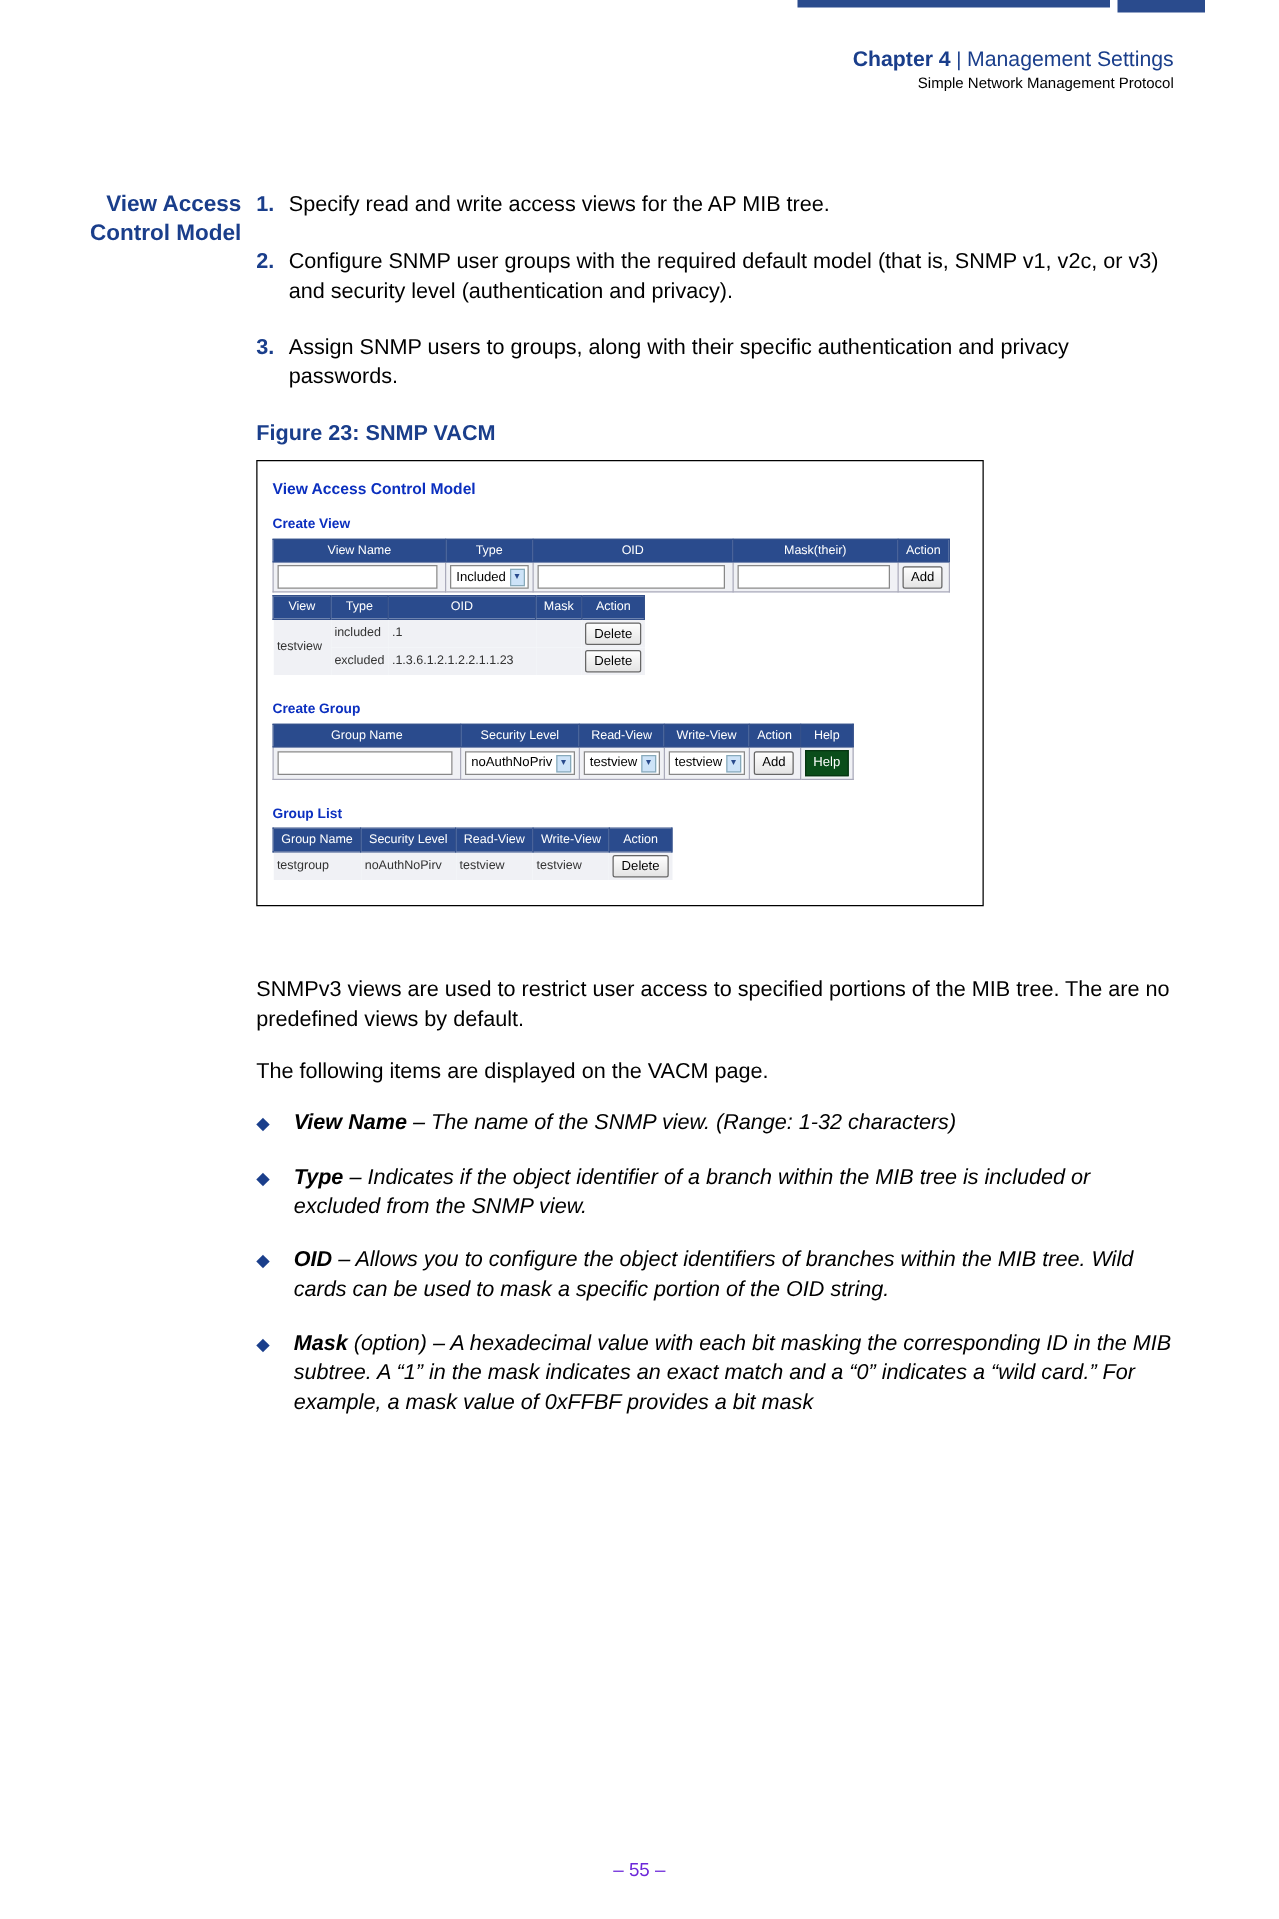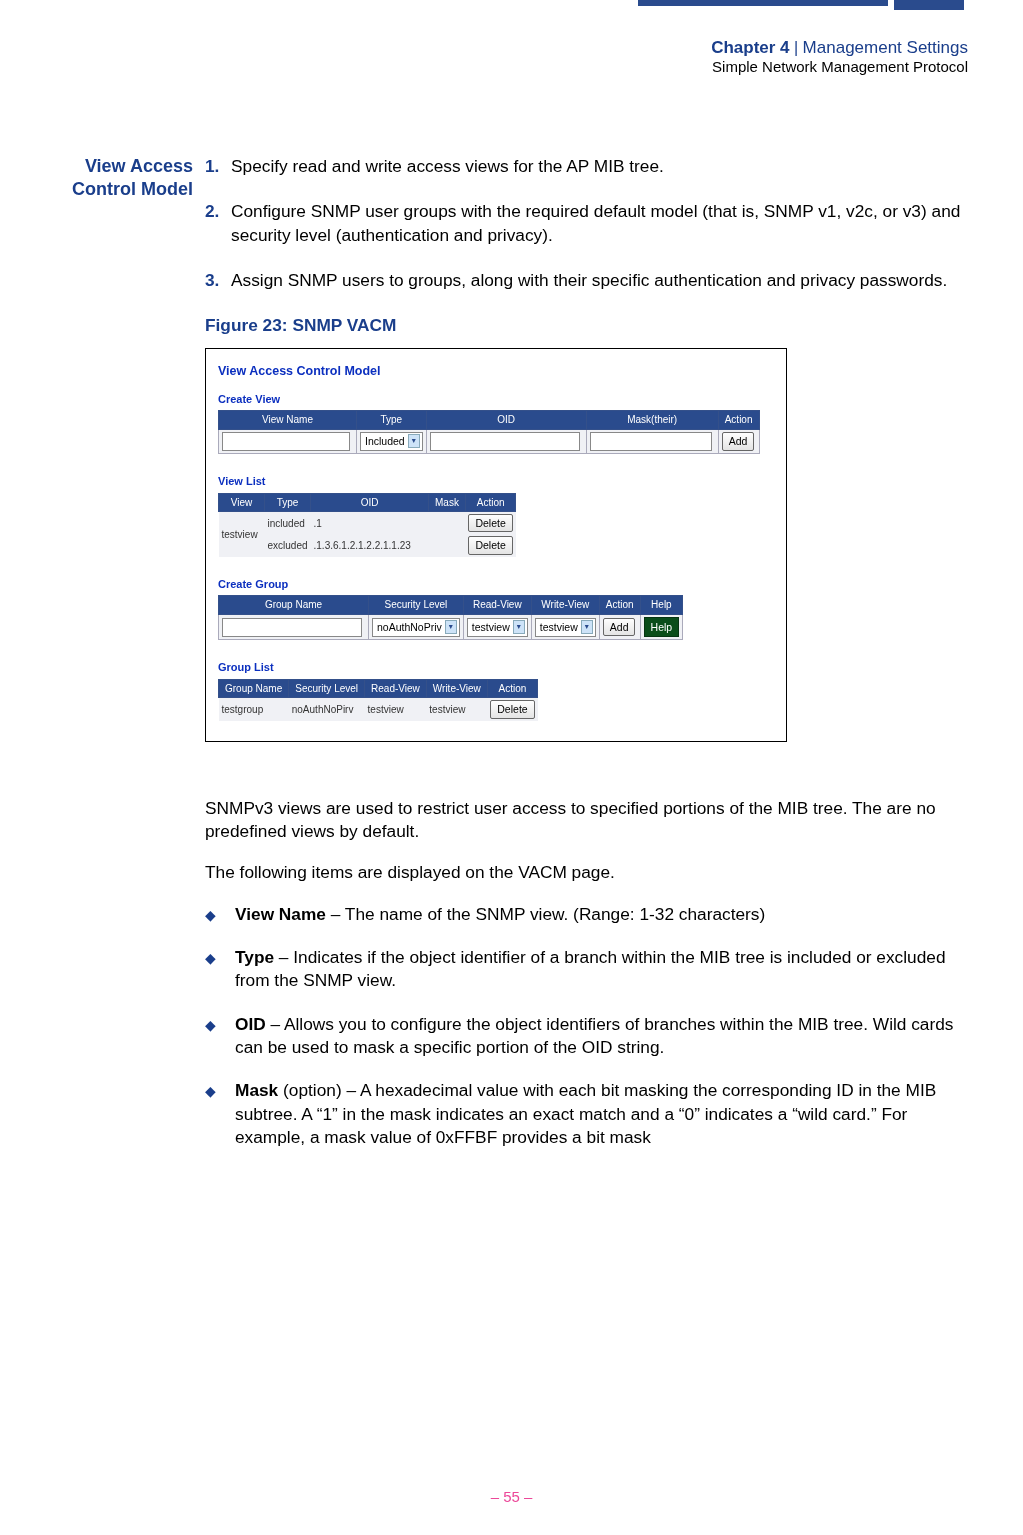--- a/index.html
+++ b/index.html
@@ -11,40 +11,40 @@
     background: #fff;
     width: 1023px;
     height: 1535px;
     position: relative;
     color: #000;
   }
   .page {
     width: 1023px;
     height: 1535px;
     position: relative;
-    padding: 25px 55px 0 35px;
+    padding: 25px 84px 0 35px;
   }
   .header-bar {
     position: absolute;
     top: 0;
     right: 55px;
     width: 330px;
     height: 20px;
   }
   .header-bar .thin { height: 6px; background: #2a4b8d; display:inline-block; width: 250px; vertical-align: top;}
   .header-bar .thick { height: 10px; background: #2a4b8d; display:inline-block; width: 70px; vertical-align: top; margin-left: 6px;}
   .running-head {
     text-align: right;
     margin-top: 12px;
     line-height: 1.25;
   }
   .running-head .chap { color: #1a3e8b; font-weight: bold; font-size: 17px; }
   .running-head .sep { color: #1a3e8b; font-weight: normal; }
   .running-head .chapname { color: #1a3e8b; font-weight: normal; font-size: 17px; }
-  .running-head .sub { color: #000; font-size: 15px; }
+  .running-head .sub { color: #000; font-size: 12px; }
   .content {
     display: flex;
     margin-top: 78px;
   }
   .side-col {
     width: 170px;
     flex: 0 0 170px;
     text-align: right;
     padding-right: 12px;
     color: #1a3e8b;
@@ -131,30 +131,30 @@
     background: #0a4d1a; color: #fff; border: 1px solid #063512;
     padding: 2px 6px; font-size: 10.5px; display: inline-block;
   }
   .vl-row td { padding-top: 6px; padding-bottom: 6px; }
 
   
   h3.subhead { color: #1a3e8b; font-weight: bold; font-size: 19px; margin: 0 0 4px 0; }
   .bullets { list-style: none; padding: 0; margin: 10px 0 0 0; }
   .bullets li { display: flex; margin-bottom: 20px; }
   .bullets .dia { color: #1a3e8b; font-size: 14px; width: 30px; flex: 0 0 30px; padding-top: 3px; }
-  .bullets .btxt { flex: 1; }
+  .bullets .btxt { flex: 1; font-style: italic; }
   .bold { font-weight: bold; }
 
   .footer {
     position: absolute;
     bottom: 30px;
     left: 0; right: 0;
     text-align: center;
     font-size: 15px;
-    color: #ec4899;
+    color: #6d28d9;
   }
 </style>
 </head>
 <body>
 
 <div class="page">
   <div class="header-bar">
     <span class="thin"></span><span class="thick"></span>
   </div>
   <div class="running-head">
@@ -206,21 +206,20 @@
                 <span class="arrow">▾</span>
               </span>
             </td>
             <td><span class="txt-input" style="width:150px"></span></td>
             <td><span class="txt-input" style="width:122px"></span></td>
             <td><span class="btn">Add</span></td>
           </tr>
         </tbody>
           </table>
 
-        <h4 class="section-title" style="margin-top:20px">View List</h4>
         <table class="cfg">
           <tbody>
               <tr>
             <th style="width:46px">View</th>
             <th style="width:46px">Type</th>
             <th style="width:118px">OID</th>
             <th style="width:32px">Mask</th>
             <th style="width:50px">Action</th>
           </tr>
           <tr class="vl-row">

